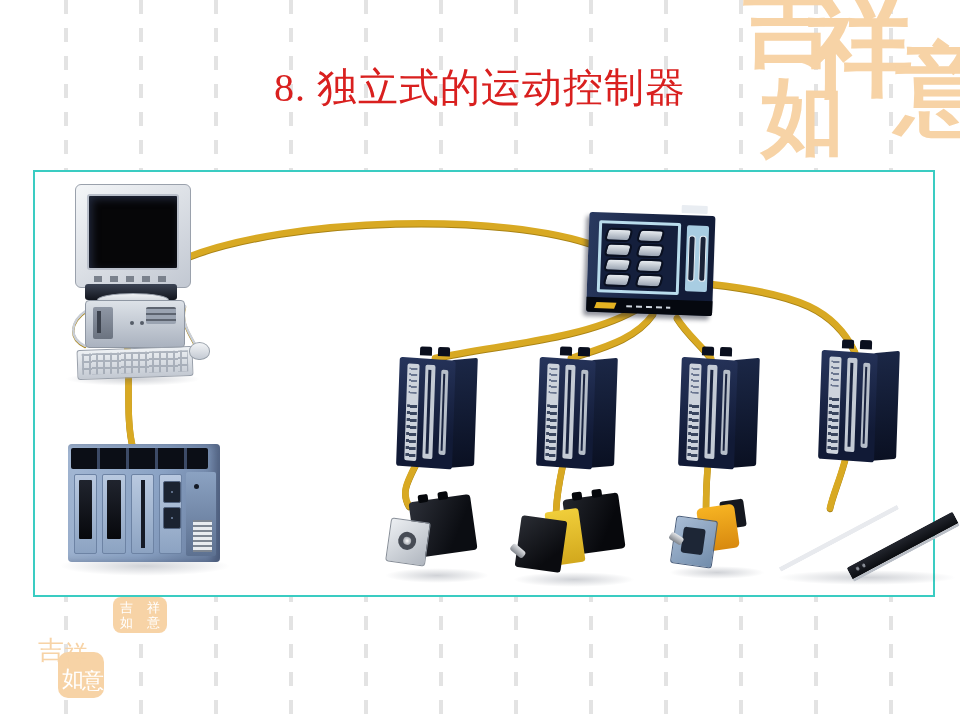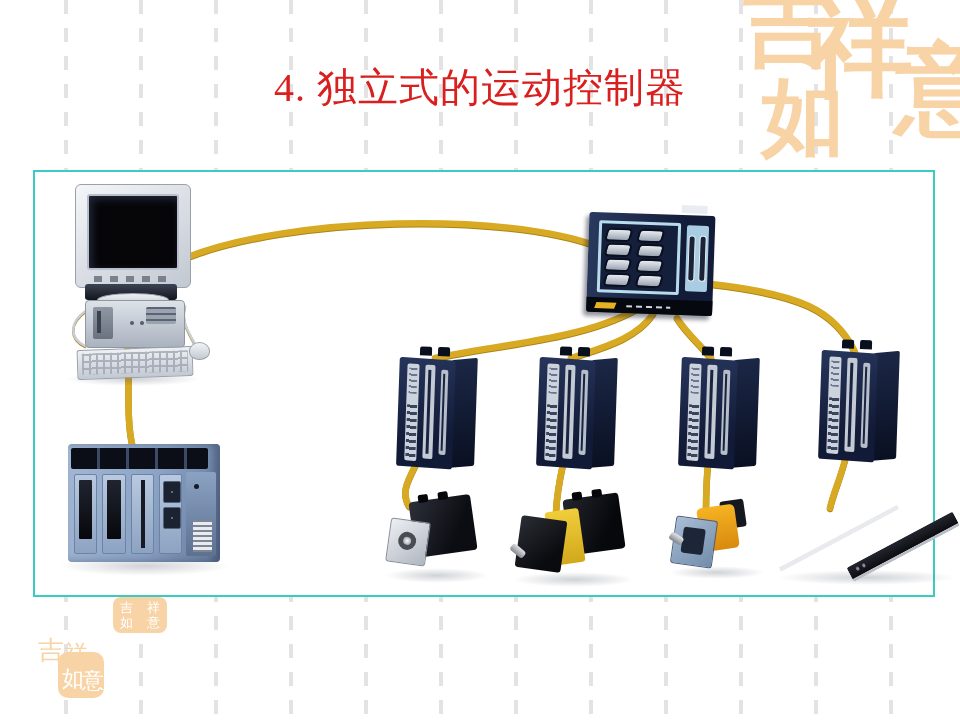--- a/index.html
+++ b/index.html
@@ -195,21 +195,21 @@
   <div class="vline" style="left:814px"></div>
   <div class="vline" style="left:889px"></div>
 
   <div class="seal-art">
     <span class="seal-c0">吉</span>
     <span class="seal-c1">祥</span>
     <span class="seal-c2">如</span>
     <span class="seal-c3">意</span>
   </div>
 
-  <h1 class="title">4. 独立式的运动控制器</h1>
+  <h1 class="title">8. 独立式的运动控制器</h1>
 
   <div class="figure-box">
 
     <svg class="cables cable-layer" viewBox="0 0 898 423">
       <path class="gcable" d="M52,138 C 34,150 34,166 50,174"></path>
       <path class="gcable" d="M160,172 C 152,158 146,148 150,134"></path>
       <path class="cable" d="M150,86 C 255,44 470,40 562,74"></path>
       <path class="cable" d="M92,168 C 96,205 90,245 98,276"></path>
       <path class="cable" d="M600,138 C 545,168 465,172 400,186"></path>
       <path class="cable" d="M618,142 C 600,168 565,176 536,186"></path>

